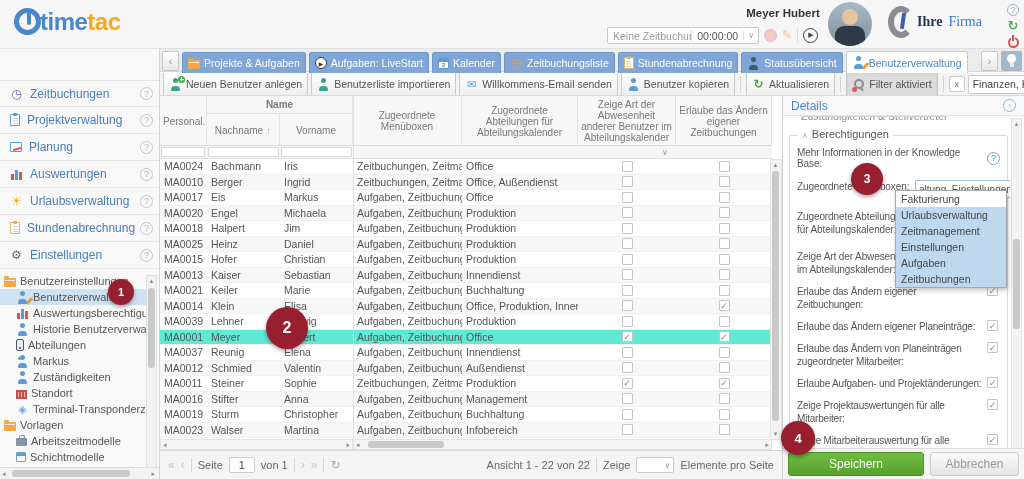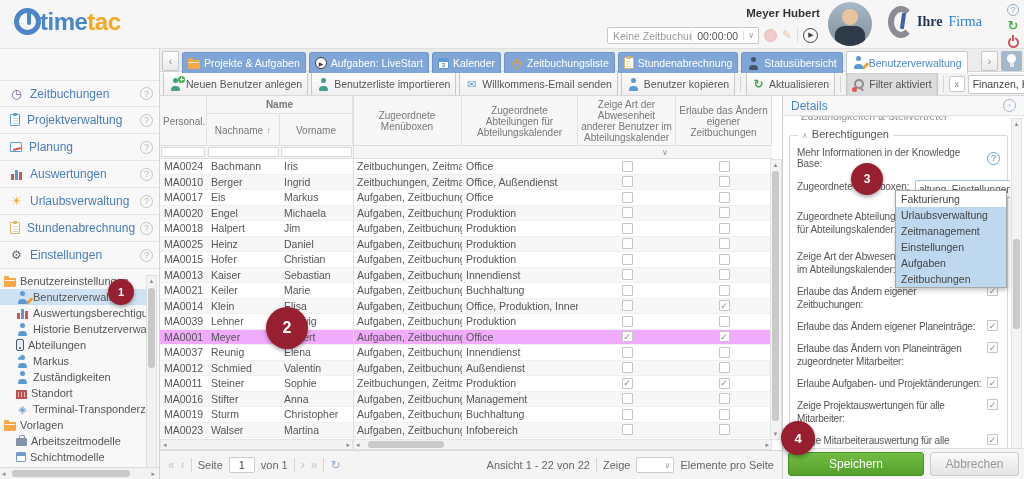--- a/index.html
+++ b/index.html
@@ -91,21 +91,21 @@
   .hc { position:absolute; border-right:1px solid #e3e3e3; color:#777; font-size:10px; line-height:11px; display:flex; align-items:center; justify-content:center; text-align:center; padding:1px 3px; overflow:hidden; }
   .hc.left { justify-content:flex-start; text-align:left; }
   .hc.groupcell { border-bottom:1px solid #e3e3e3; }
   .sort::before { content:"↑"; color:#999; margin-left:3px; }
   .filterrow { position:absolute; left:0; top:50px; width:612px; height:13px; background:#f5f5f5; border-bottom:1px solid #e0e0e0; }
   .fin { position:absolute; top:1px; height:10px; background:#fff; border:1px solid #d8d8d8; border-radius:1px; }
   .fchev { position:absolute; top:2px; color:#999; font-size:8px; }
   .rows { position:absolute; left:0; top:63px; width:612px; height:280px; overflow:hidden; }
   .r { display:flex; height:15.5px; align-items:center; border-bottom:1px solid #f0f0f0; font-size:10.5px; color:#555; background:#fff; }
   .r:nth-child(even) { background:#f7f7f7; }
-  .r.sel { background:#f0abfc; }
+  .r.sel { background:#5eead4; }
   .c { padding:0 4px; white-space:nowrap; overflow:hidden; flex:none; }
   .c0{width:47px}.c1{width:73px}.c2{width:73px}.c3{width:109px}.c4{width:116px}
   .c5{width:98px; display:flex; justify-content:center;}
   .c6{width:96px; display:flex; justify-content:center;}
   .cbx { width:11px; height:11px; border:1px solid #c5c5c5; background:#fdfdfd; border-radius:1px; display:inline-flex; align-items:center; justify-content:center; flex:none; }
   .cbx.on::before { content:"✓"; font-size:9px; color:#8a8a8a; }
   .fdivider { position:absolute; left:193px; top:0; height:354px; width:1px; background:#dedede; }
   .gvscroll { position:absolute; left:610px; top:63px; width:12px; height:281px; background:#f3f3f3; border:1px solid #e3e3e3; }
   .ghs { position:absolute; top:343px; height:11px; background:#f3f3f3; border:1px solid #e3e3e3; }
   .ghs .thumb { position:absolute; left:14px; top:1px; width:76px; height:7px; background:#c9c9c9; border-radius:3px; }

